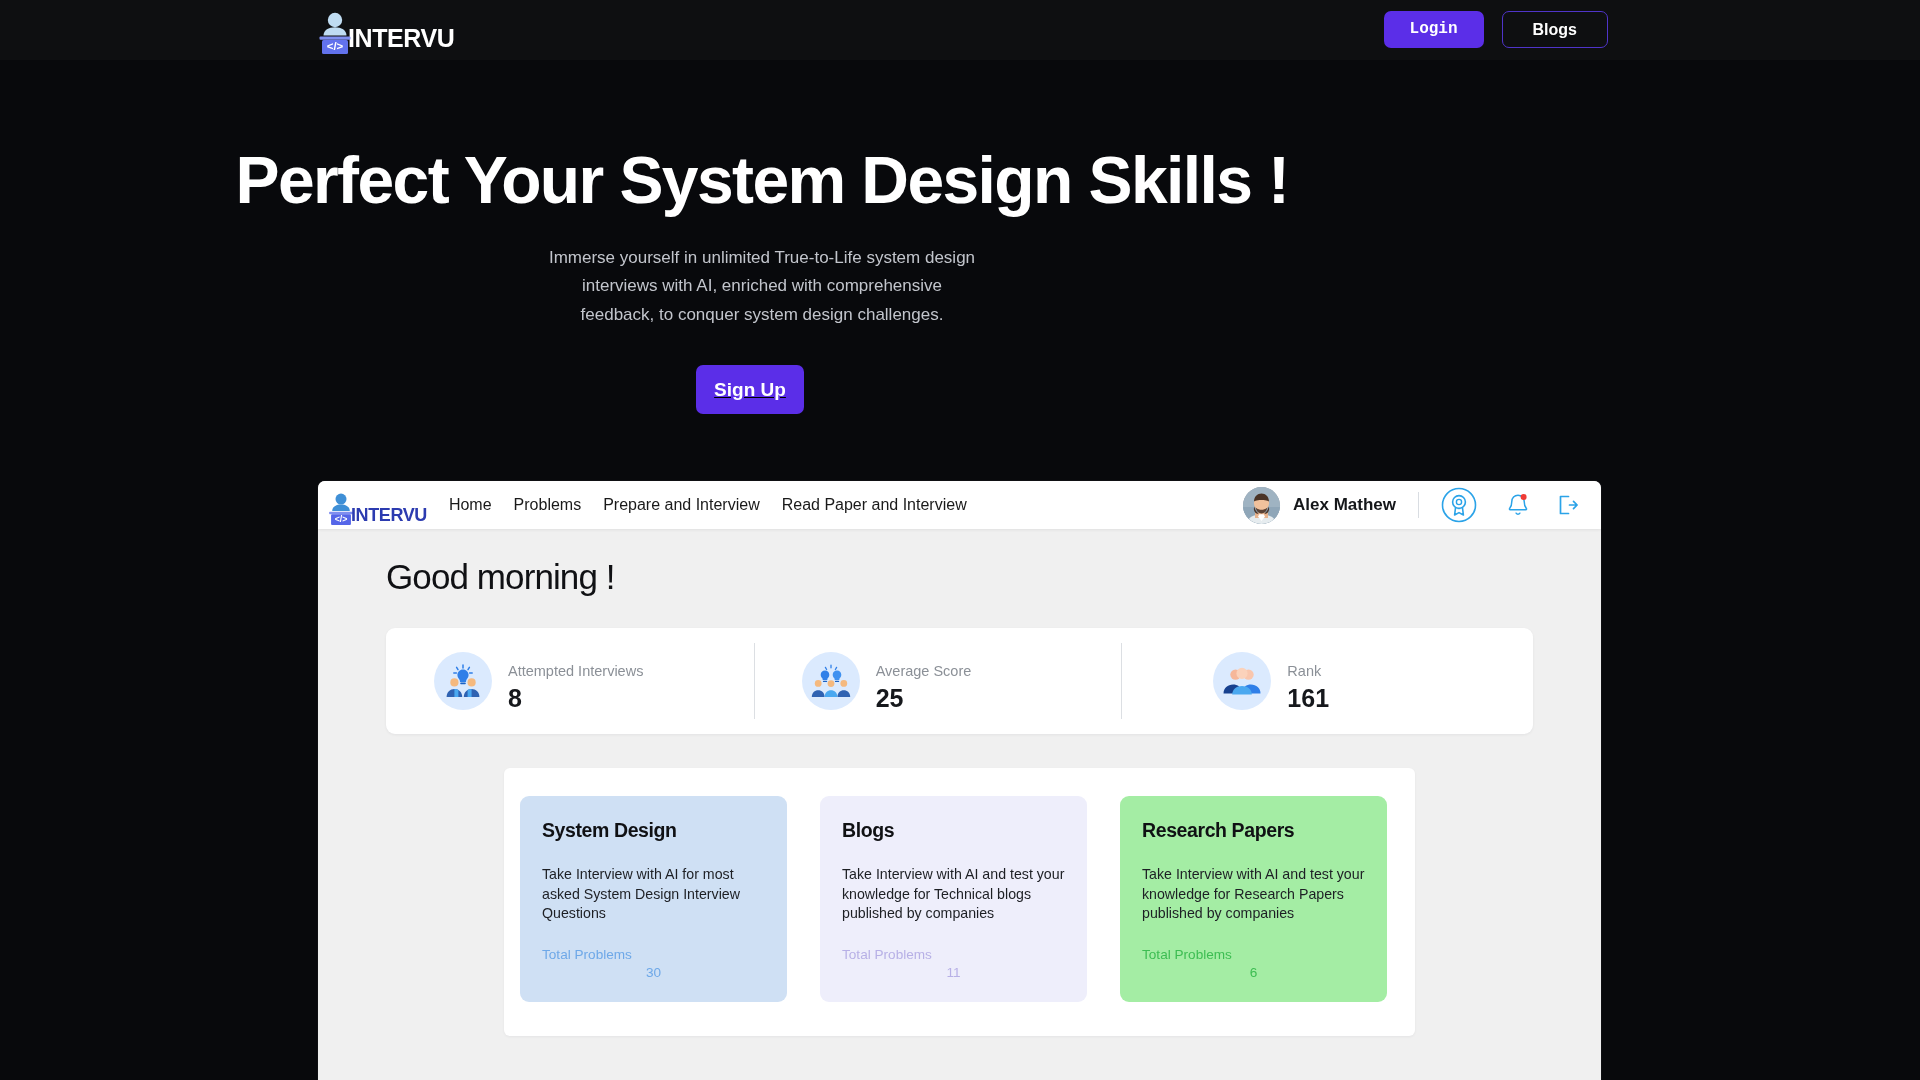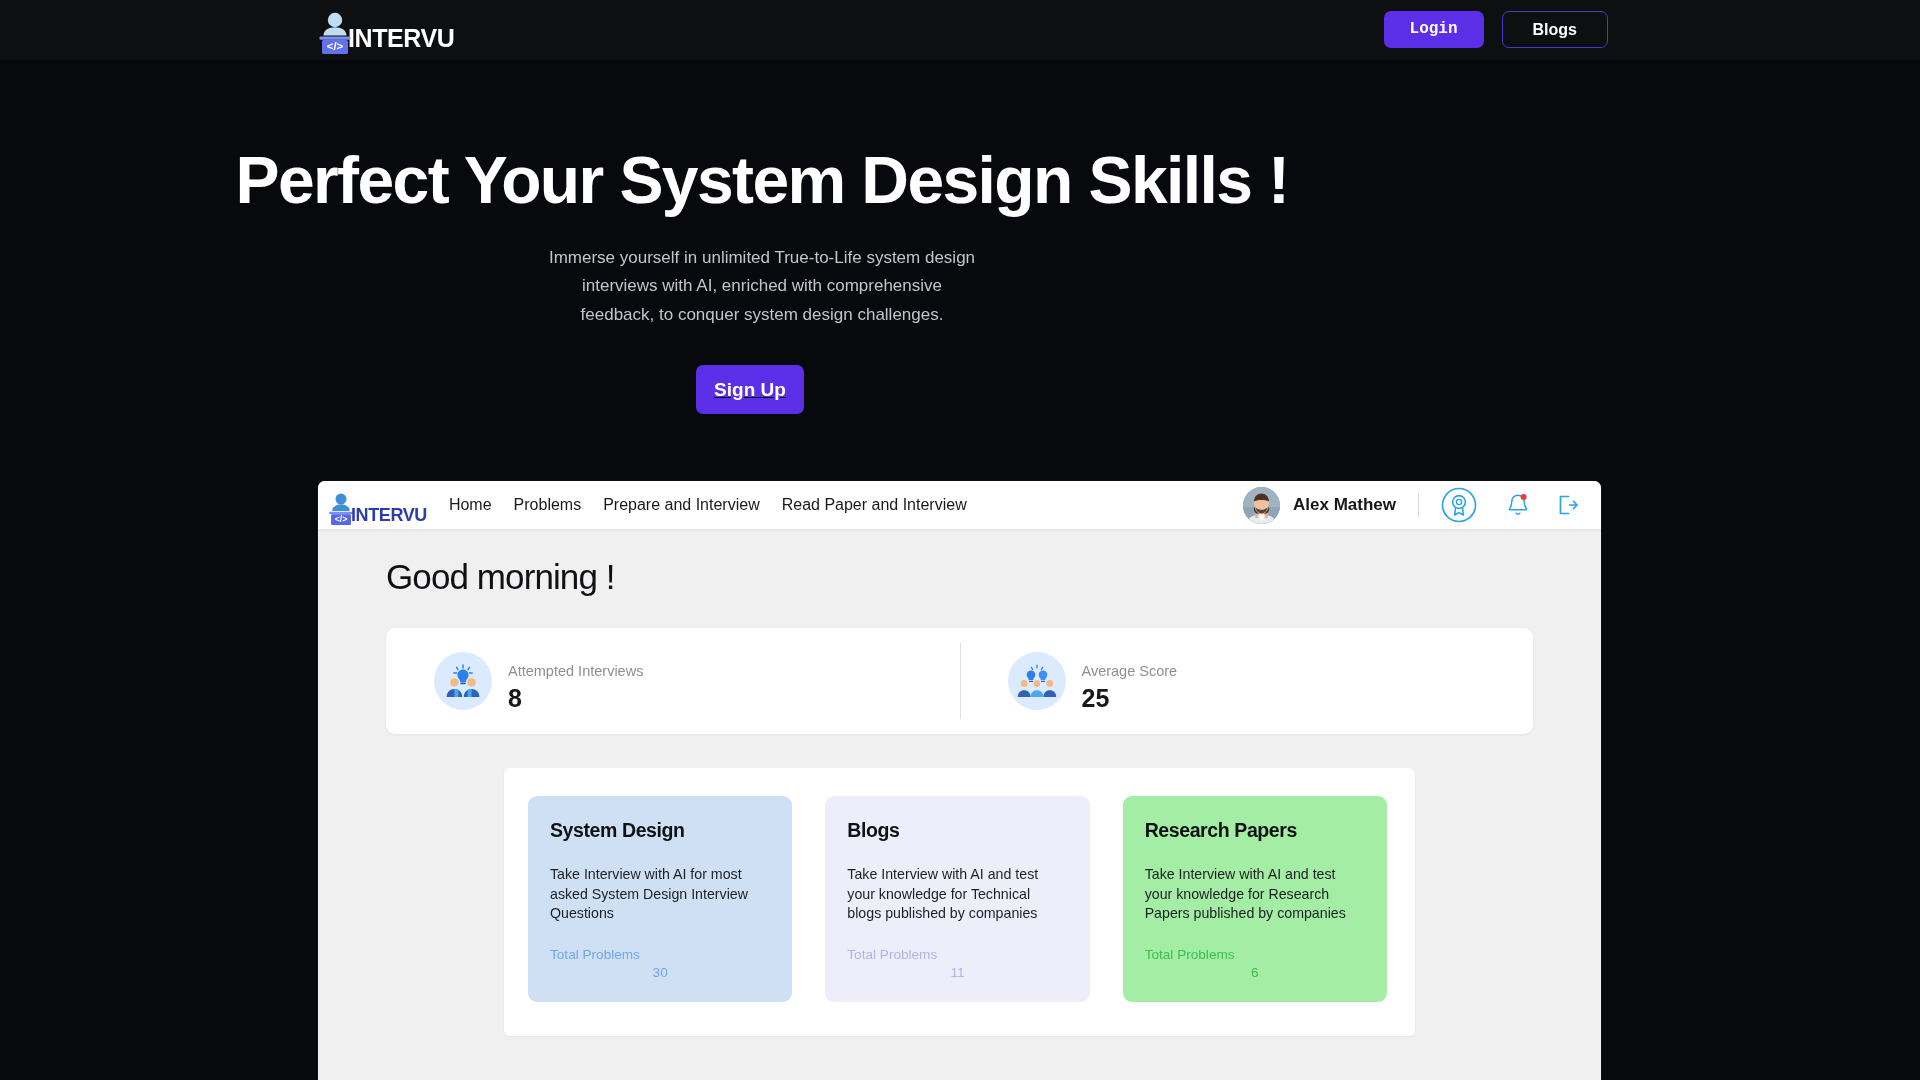--- a/index.html
+++ b/index.html
@@ -301,21 +301,21 @@
     margin-top: 4px;
     line-height: 1.1;
   }
 
   .cards-panel {
     margin-top: 34px;
     margin-left: 118px;
     margin-right: 118px;
     background: #ffffff;
     border-radius: 6px;
-    padding: 28px 28px 34px 24px;
+    padding: 28px 28px 34px 16px;
     display: flex;
     gap: 33px;
     box-shadow: 0 1px 3px rgba(16,24,40,0.05);
   }
   .prod-card {
     flex: 1;
     border-radius: 9px;
     padding: 23px 22px 20px 22px;
     min-height: 200px;
     display: flex;
@@ -496,20 +496,36 @@
               <path d="M26.4 33c0-4.3 2.9-6.8 6.4-6.8s6.4 2.5 6.4 6.8z" fill="#2f62b2"></path>
               <path d="M13.6 33c0-4.3 2.9-6.8 6.4-6.8s6.4 2.5 6.4 6.8z" fill="#4aa8f0"></path>
             </svg>
           </span>
           <span>
             <span class="stat-label" style="display:block">Average Score</span>
             <span class="stat-value" style="display:block">25</span>
           </span>
         </div>
 
+        <div class="stat">
+          <span class="stat-icon">
+            <svg width="40" height="30" viewBox="0 0 40 30" xmlns="http://www.w3.org/2000/svg">
+              <circle cx="13.5" cy="8.6" r="5.2" fill="#f6b79a"></circle>
+              <circle cx="26.5" cy="8.6" r="5.2" fill="#f9c6ad"></circle>
+              <circle cx="20" cy="7.4" r="5.6" fill="#fbd2bb"></circle>
+              <path d="M1.5 27.5c0-5.5 4.2-9 9.6-9 2.2 0 4.2.6 5.8 1.7v7.3z" fill="#17418f"></path>
+              <path d="M38.5 27.5c0-5.5-4.2-9-9.6-9-2.2 0-4.2.6-5.8 1.7v7.3z" fill="#2f7fe8"></path>
+              <path d="M10.2 28.5c0-5.2 4.4-8.6 9.8-8.6s9.8 3.4 9.8 8.6z" fill="#4aa8f0"></path>
+            </svg>
+          </span>
+          <span>
+            <span class="stat-label" style="display:block">Rank</span>
+            <span class="stat-value" style="display:block">161</span>
+          </span>
+        </div>
 
       </div>
 
       <div class="cards-panel">
 
         <div class="prod-card card-blue">
           <div class="prod-title">System Design</div>
           <div class="prod-desc">Take Interview with AI for most asked System Design Interview Questions</div>
           <div class="prod-meta">
             <div class="prod-meta-label">Total Problems</div>

